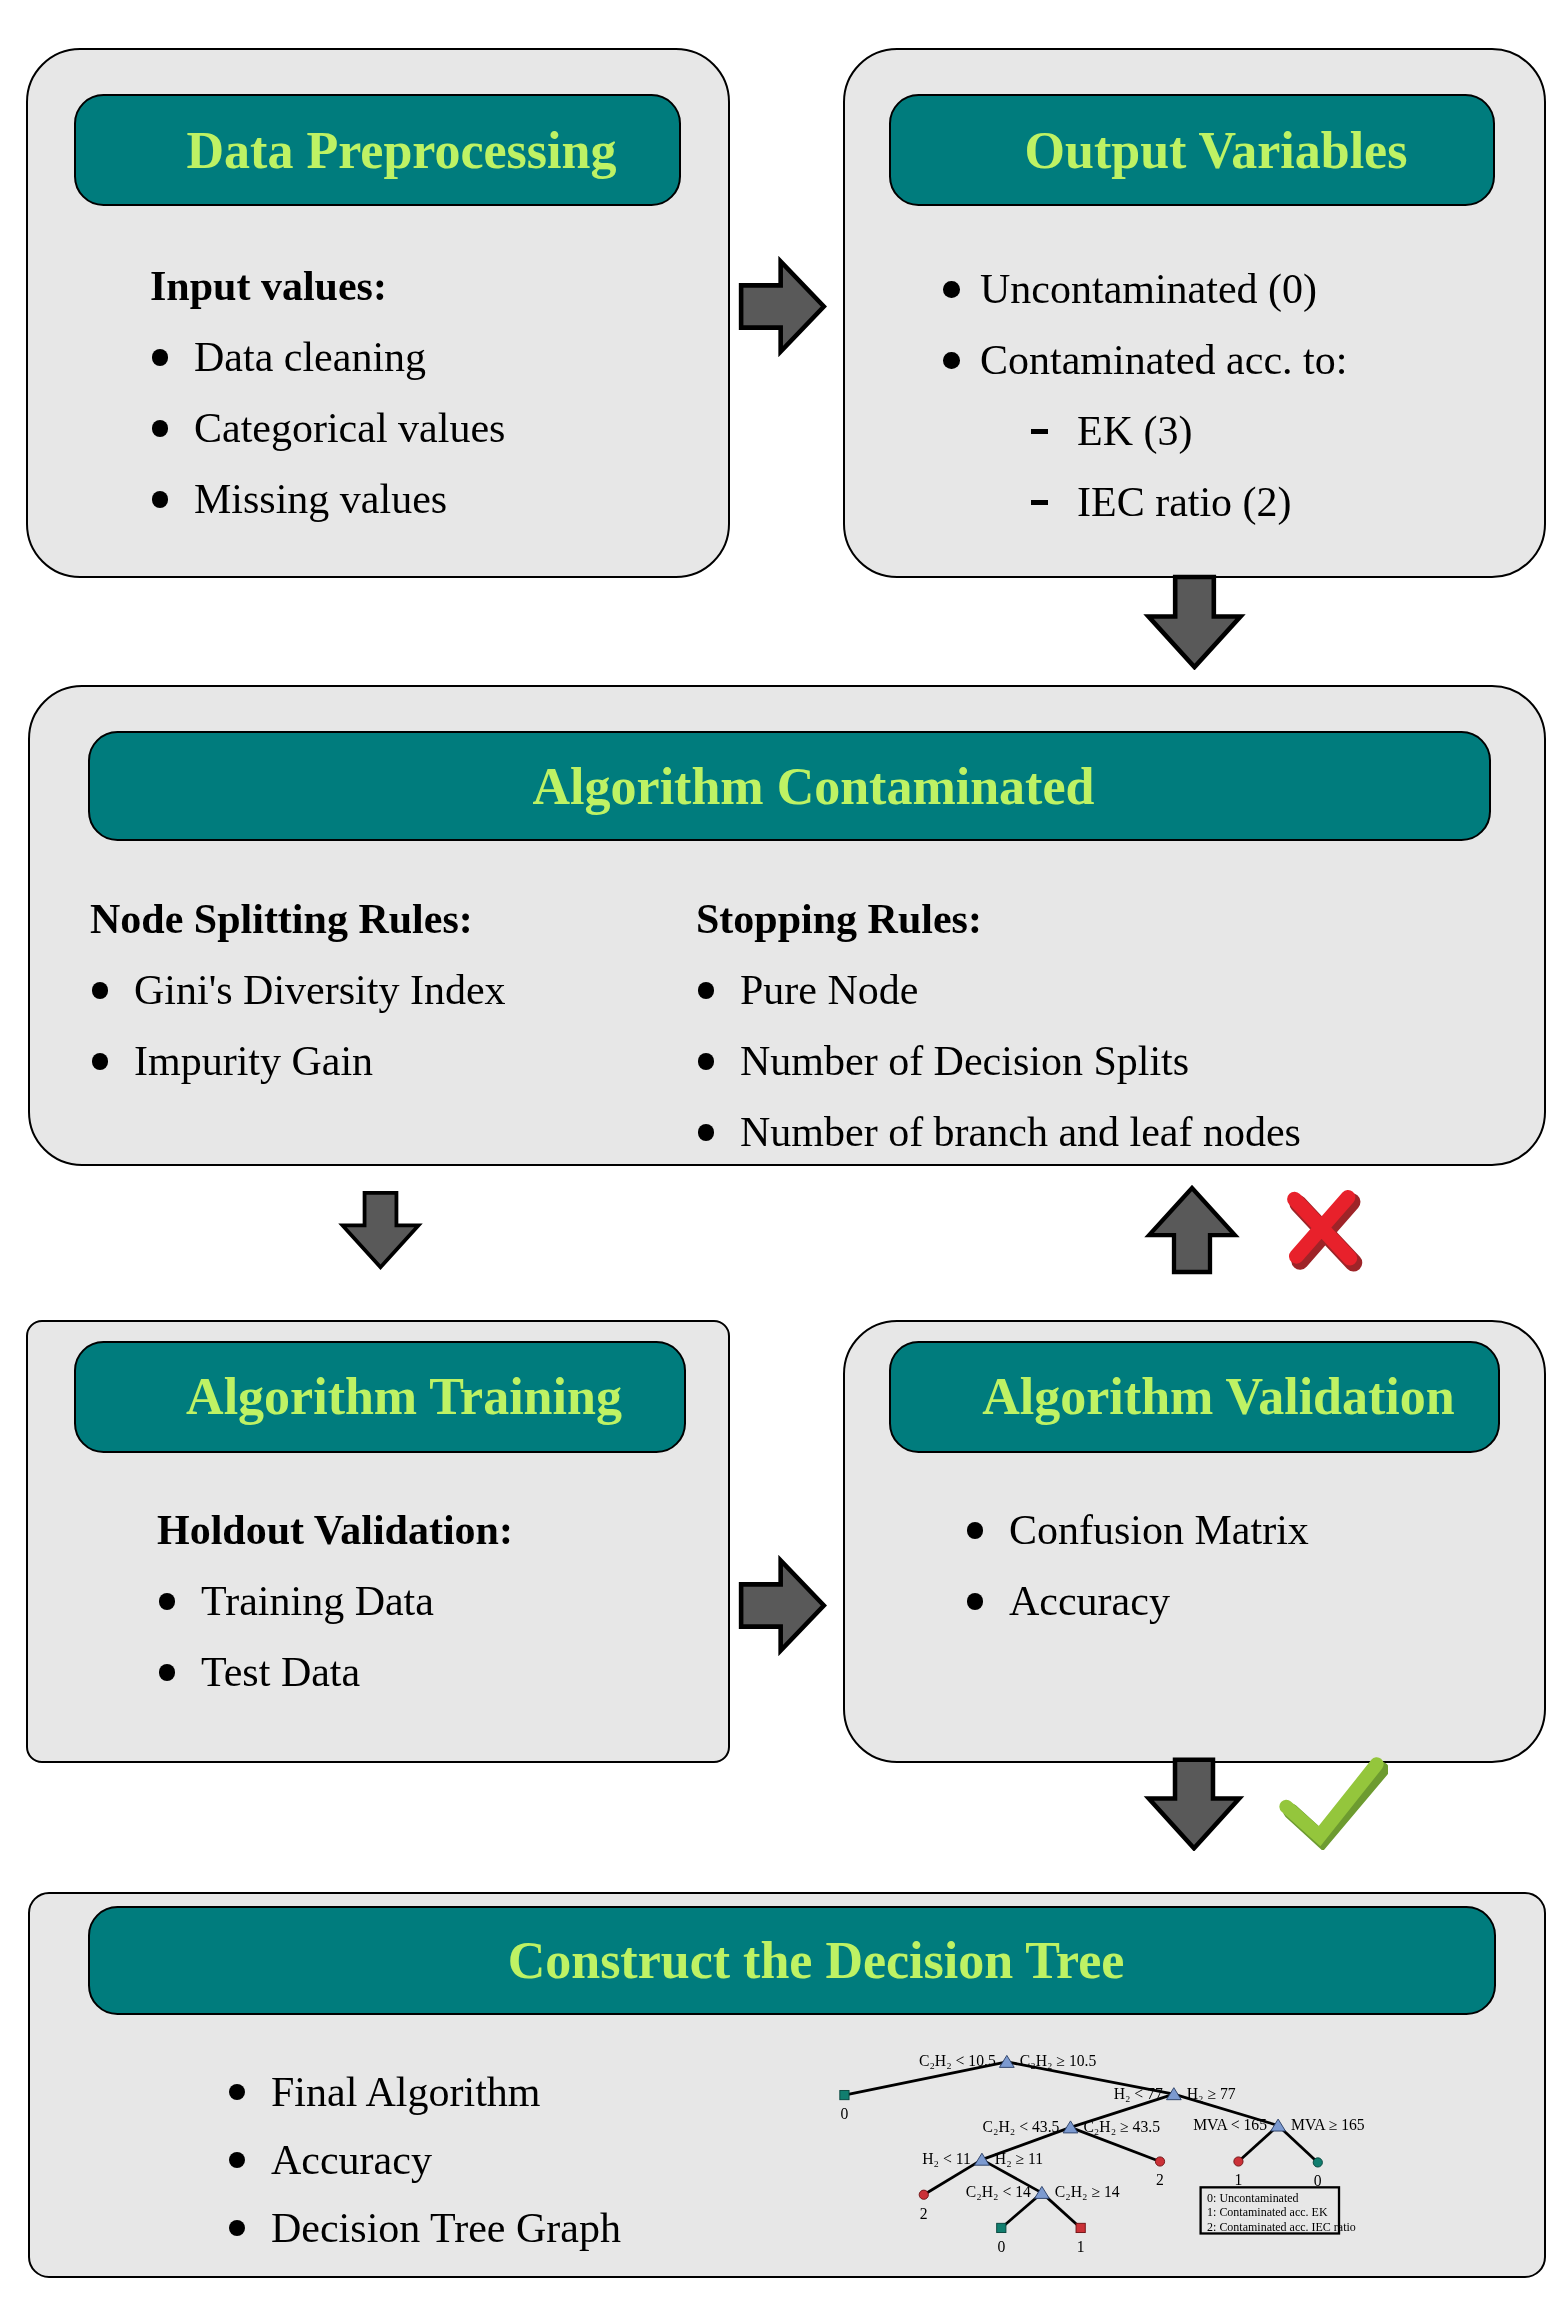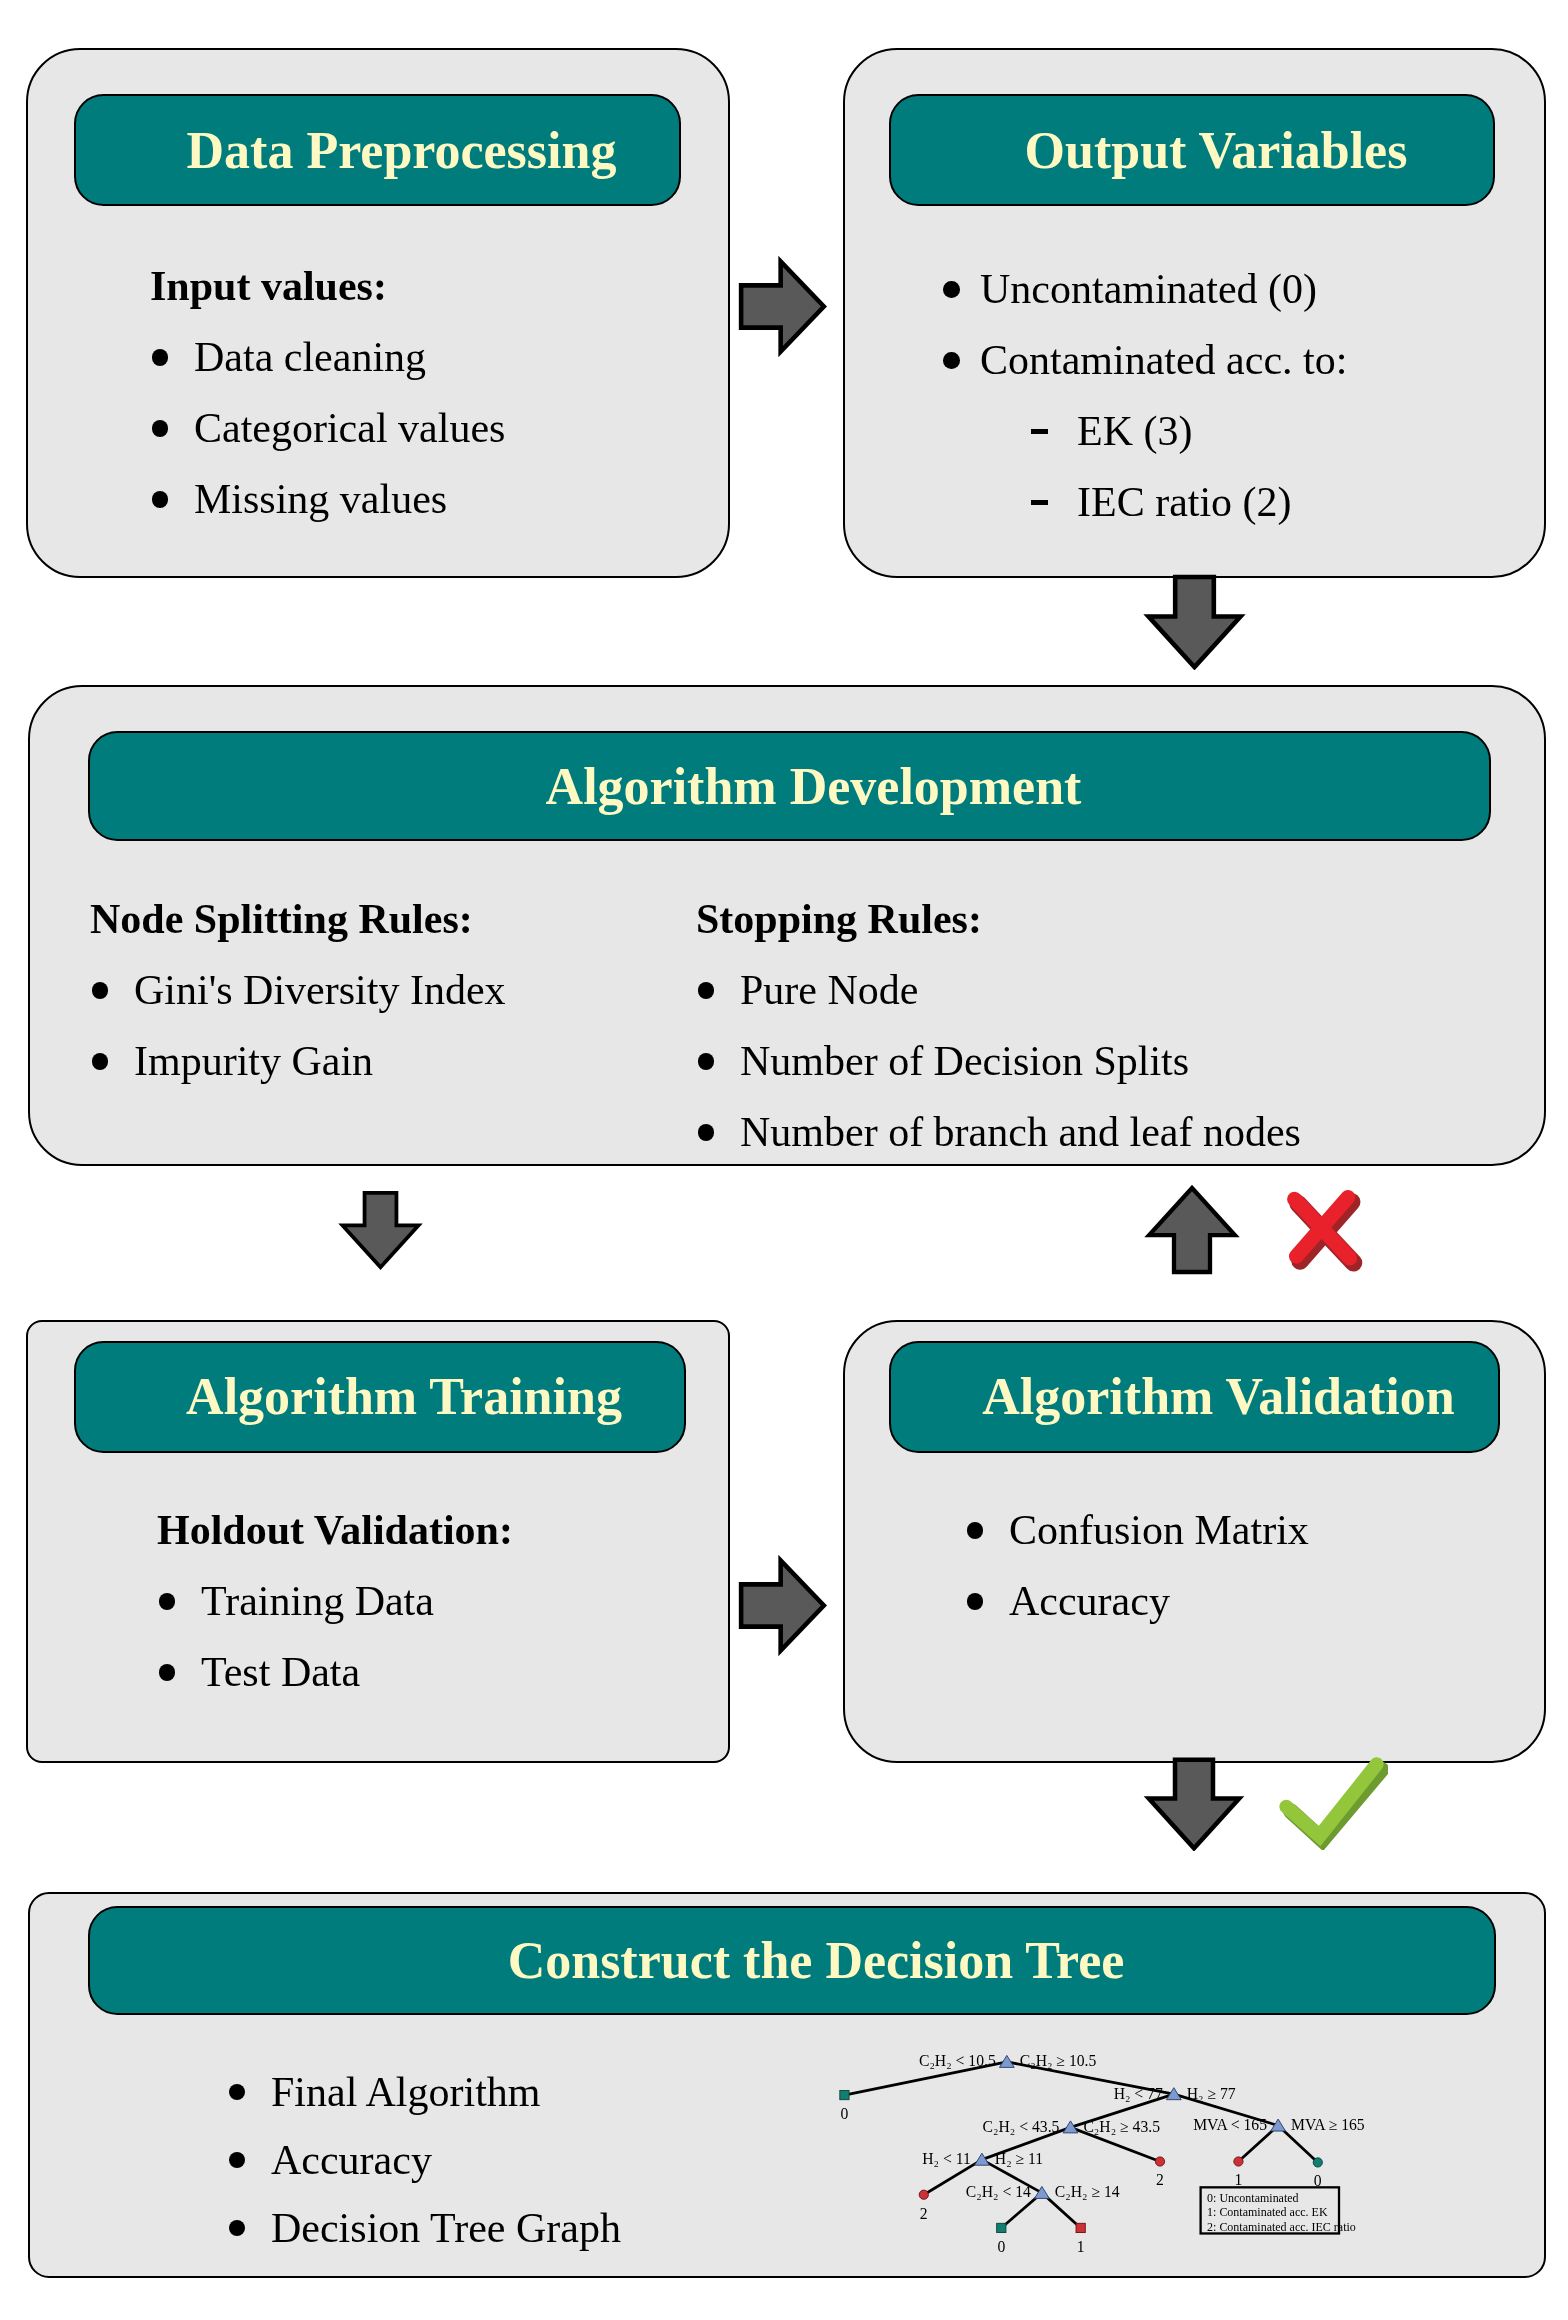--- a/index.html
+++ b/index.html
@@ -1,21 +1,21 @@
 <!DOCTYPE html>
 <html style="font-size:14.8px"><head>
 <meta charset="utf-8">
 <style>
   html,body{margin:0;padding:0;background:#fff;}
   .page{position:relative;width:1569px;height:2320px;background:#ffffff;
         font-family:"Liberation Serif",serif;color:#000;overflow:hidden;}
   .gbox{position:absolute;background:#E7E7E7;border:2.8px solid #000;border-radius:54px;}
   .tbar{position:absolute;background:#007C7D;border:2.8px solid #000;border-radius:29.5px;
         display:flex;align-items:center;justify-content:center;}
-  .tbar span{color:#fef9c3;font-weight:bold;font-size:52px;white-space:nowrap;margin-left:48px;}
+  .tbar span{color:#bef264;font-weight:bold;font-size:52px;white-space:nowrap;margin-left:48px;}
   .content{position:absolute;font-size:42px;line-height:71px;white-space:nowrap;}
   .content .heading{font-size:42px;font-weight:bold;}
   ul.blist{list-style:none;margin:0;padding:0;}
   ul.blist li{position:relative;}
   li.b{padding-left:44px;}
   li.b::before{content:"";position:absolute;left:1.8px;top:50%;margin-top:-8.3px;
                width:16.6px;height:16.6px;border-radius:50%;background:#000;}
   li.dash{padding-left:134px;}
   li.dash::before{content:"";position:absolute;left:88px;top:50%;margin-top:-2.8px;
                   width:16.6px;height:5.5px;background:#000;}
@@ -90,21 +90,21 @@
         <li class="b"><span>Uncontaminated (0)</span></li>
         <li class="b"><span>Contaminated acc. to:</span></li>
         <li class="dash"><span>EK (3)</span></li>
         <li class="dash"><span>IEC ratio (2)</span></li>
       </ul>
     </div>
   </section>
 
   <section class="gbox" id="box-ad">
     <div class="tbar">
-      <span>Algorithm Development</span>
+      <span>Algorithm Contaminated</span>
     </div>
     <div class="content col-left">
       <div class="heading">Node Splitting Rules:</div>
       <ul class="blist">
         <li class="b"><span>Gini's Diversity Index</span></li>
         <li class="b"><span>Impurity Gain</span></li>
       </ul>
     </div>
     <div class="content col-right">
       <div class="heading">Stopping Rules:</div>

